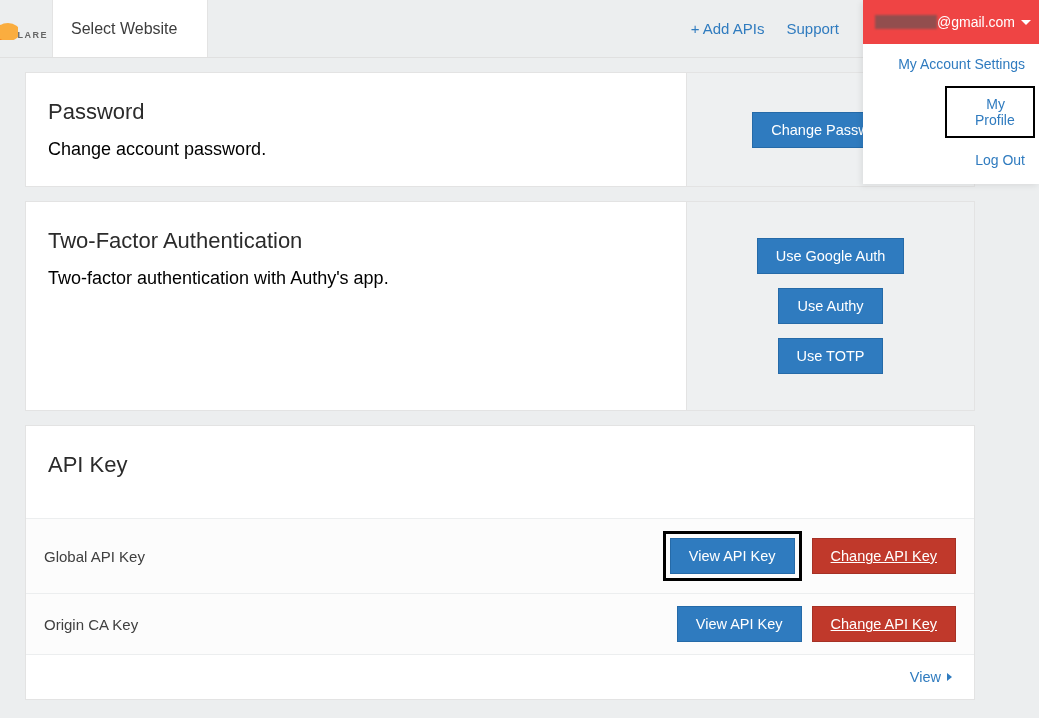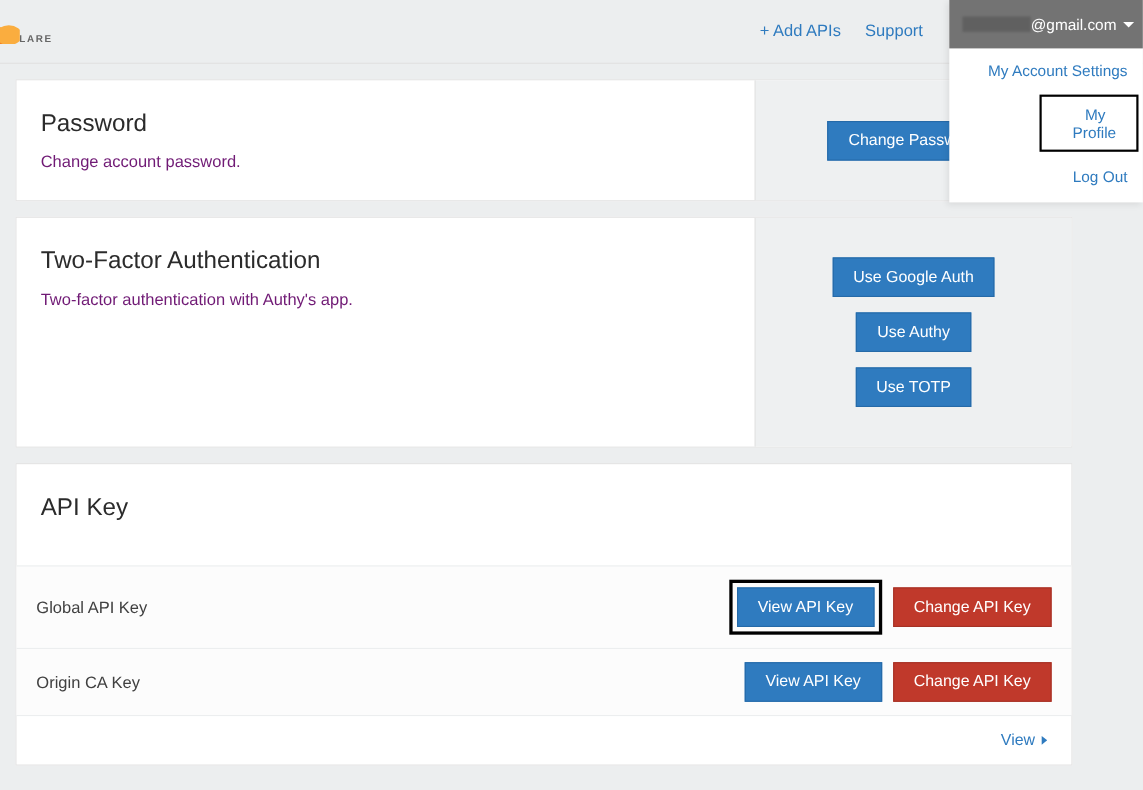--- a/index.html
+++ b/index.html
@@ -66,21 +66,21 @@
   .account-menu {
     position: absolute;
     top: 0; right: 0;
     width: 176px;
     background: #fff;
     box-shadow: -2px 2px 6px rgba(0,0,0,0.08);
     z-index: 50;
   }
   .account-header {
     height: 44px;
-    background: #737373;
+    background: #ef4444;
     color: #fff;
     display: flex;
     align-items: center;
     justify-content: flex-end;
     padding: 0 8px 0 12px;
     font-size: 14px;
     cursor: pointer;
   }
   .account-header .obscured {
     width: 66px; height: 14px;
@@ -103,21 +103,21 @@
   }
   .account-item.logout { padding-bottom: 16px; }
   .caret-down {
     width: 0; height: 0;
     border-left: 5px solid transparent;
     border-right: 5px solid transparent;
     border-top: 5px solid #fff;
     margin-left: 6px;
   }
   
-  .content { padding: 14px 14px 0 14px; }
+  .content { padding: 14px 14px 0 14px; margin-left: 11px; }
   .panel {
     background: #fff;
     border: 1px solid #e3e3e3;
     margin: 0 50px 14px 0;
     display: flex;
   }
   .panel-left {
     flex: 1;
     padding: 26px 22px 26px 22px;
   }
@@ -126,35 +126,35 @@
     background: #eef0f1;
     border-left: 1px solid #e3e3e3;
     display: flex;
     flex-direction: column;
     align-items: center;
     justify-content: center;
     padding: 18px 10px;
     gap: 14px;
   }
   h2.panel-title { font-size: 22px; font-weight: 500; margin-bottom: 14px; color: #2b2b2b; }
-  .panel-desc { font-size: 15px; color: #701a75; }
+  .panel-desc { font-size: 18px; color: #000000; }
   .btn {
     display: inline-flex;
     align-items: center;
     justify-content: center;
     padding: 0 18px;
     height: 36px;
     font-size: 14.5px;
     color: #fff;
     background: #2f7bbf;
     border: 1px solid #256aa8;
     cursor: pointer;
     white-space: nowrap;
   }
-  .btn.red { background: #c0392b; border-color: #a53125; }
+  .btn.red { background: #c0392b; border-color: #a53125; text-decoration: underline; }
   .boxed-outline { border: 3px solid #000; padding: 4px; display: inline-flex; }
   
   .panel.api { flex-direction: column; }
   .api-top { padding: 26px 22px 26px 22px; }
   .api-row {
     display: flex;
     align-items: center;
     justify-content: space-between;
     padding: 12px 18px;
     border-top: 1px solid #eceeef;
@@ -187,20 +187,23 @@
   <div class="logo-cell">
     <div style="display:flex;flex-direction:row;align-items:flex-end;">
       <div class="cloud-shape">
         <svg width="48" height="26" viewBox="0 0 48 26">
           <ellipse cx="18" cy="18" rx="16" ry="10" fill="#f48120"></ellipse>
           <ellipse cx="32" cy="16" rx="12" ry="9" fill="#faad3f"></ellipse>
         </svg>
       </div>
       <div class="logo-text">LARE</div>
     </div>
+  </div>
+  <div class="select-site">
+    <span>Select Website</span>
   </div>
   <div class="topbar-links">
     <a>+ Add APIs</a>
     <a>Support</a>
   </div>
 </div>
 
 <div class="account-menu">
   <div class="account-header">
     <span class="obscured"></span>

